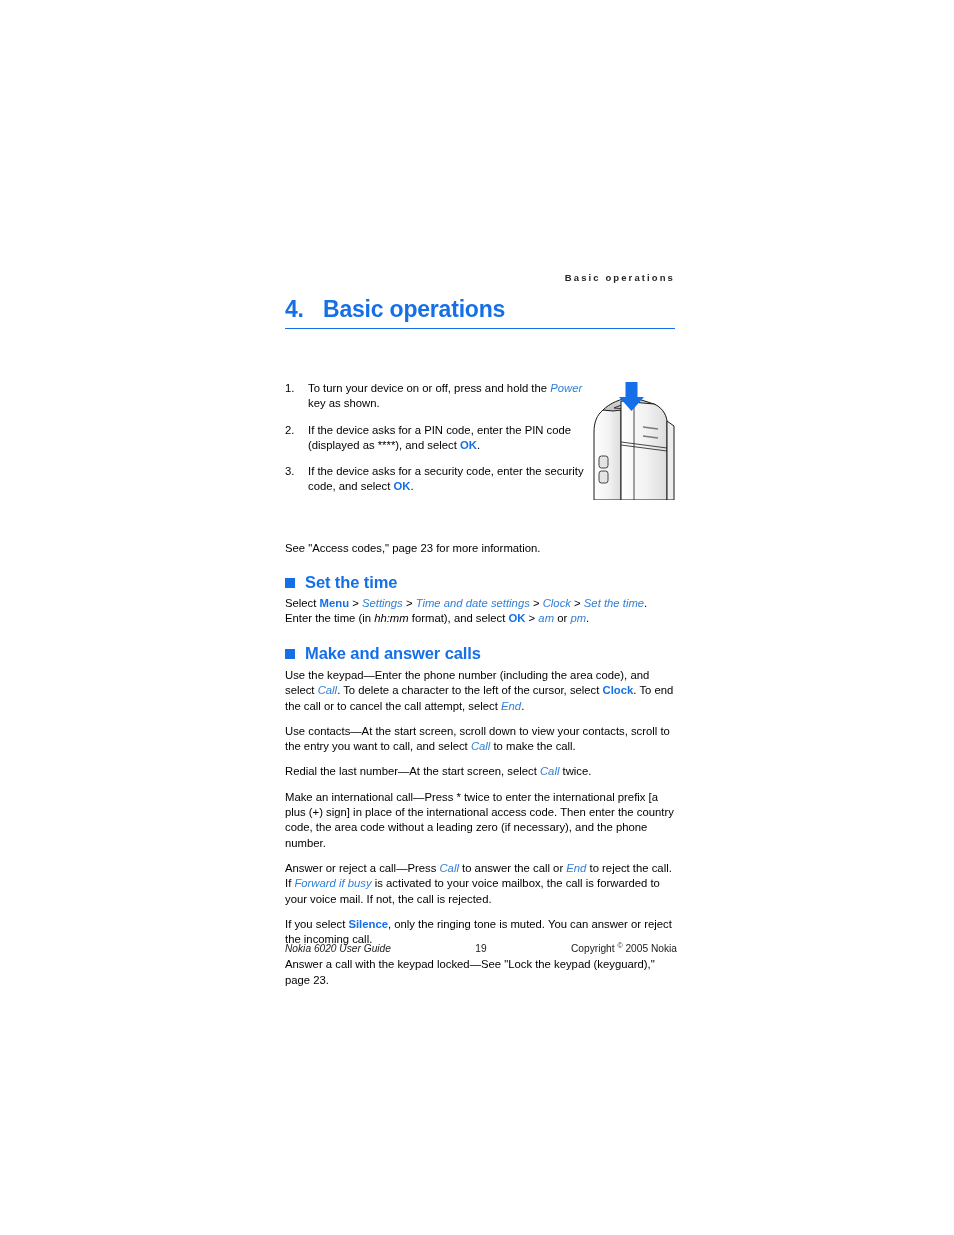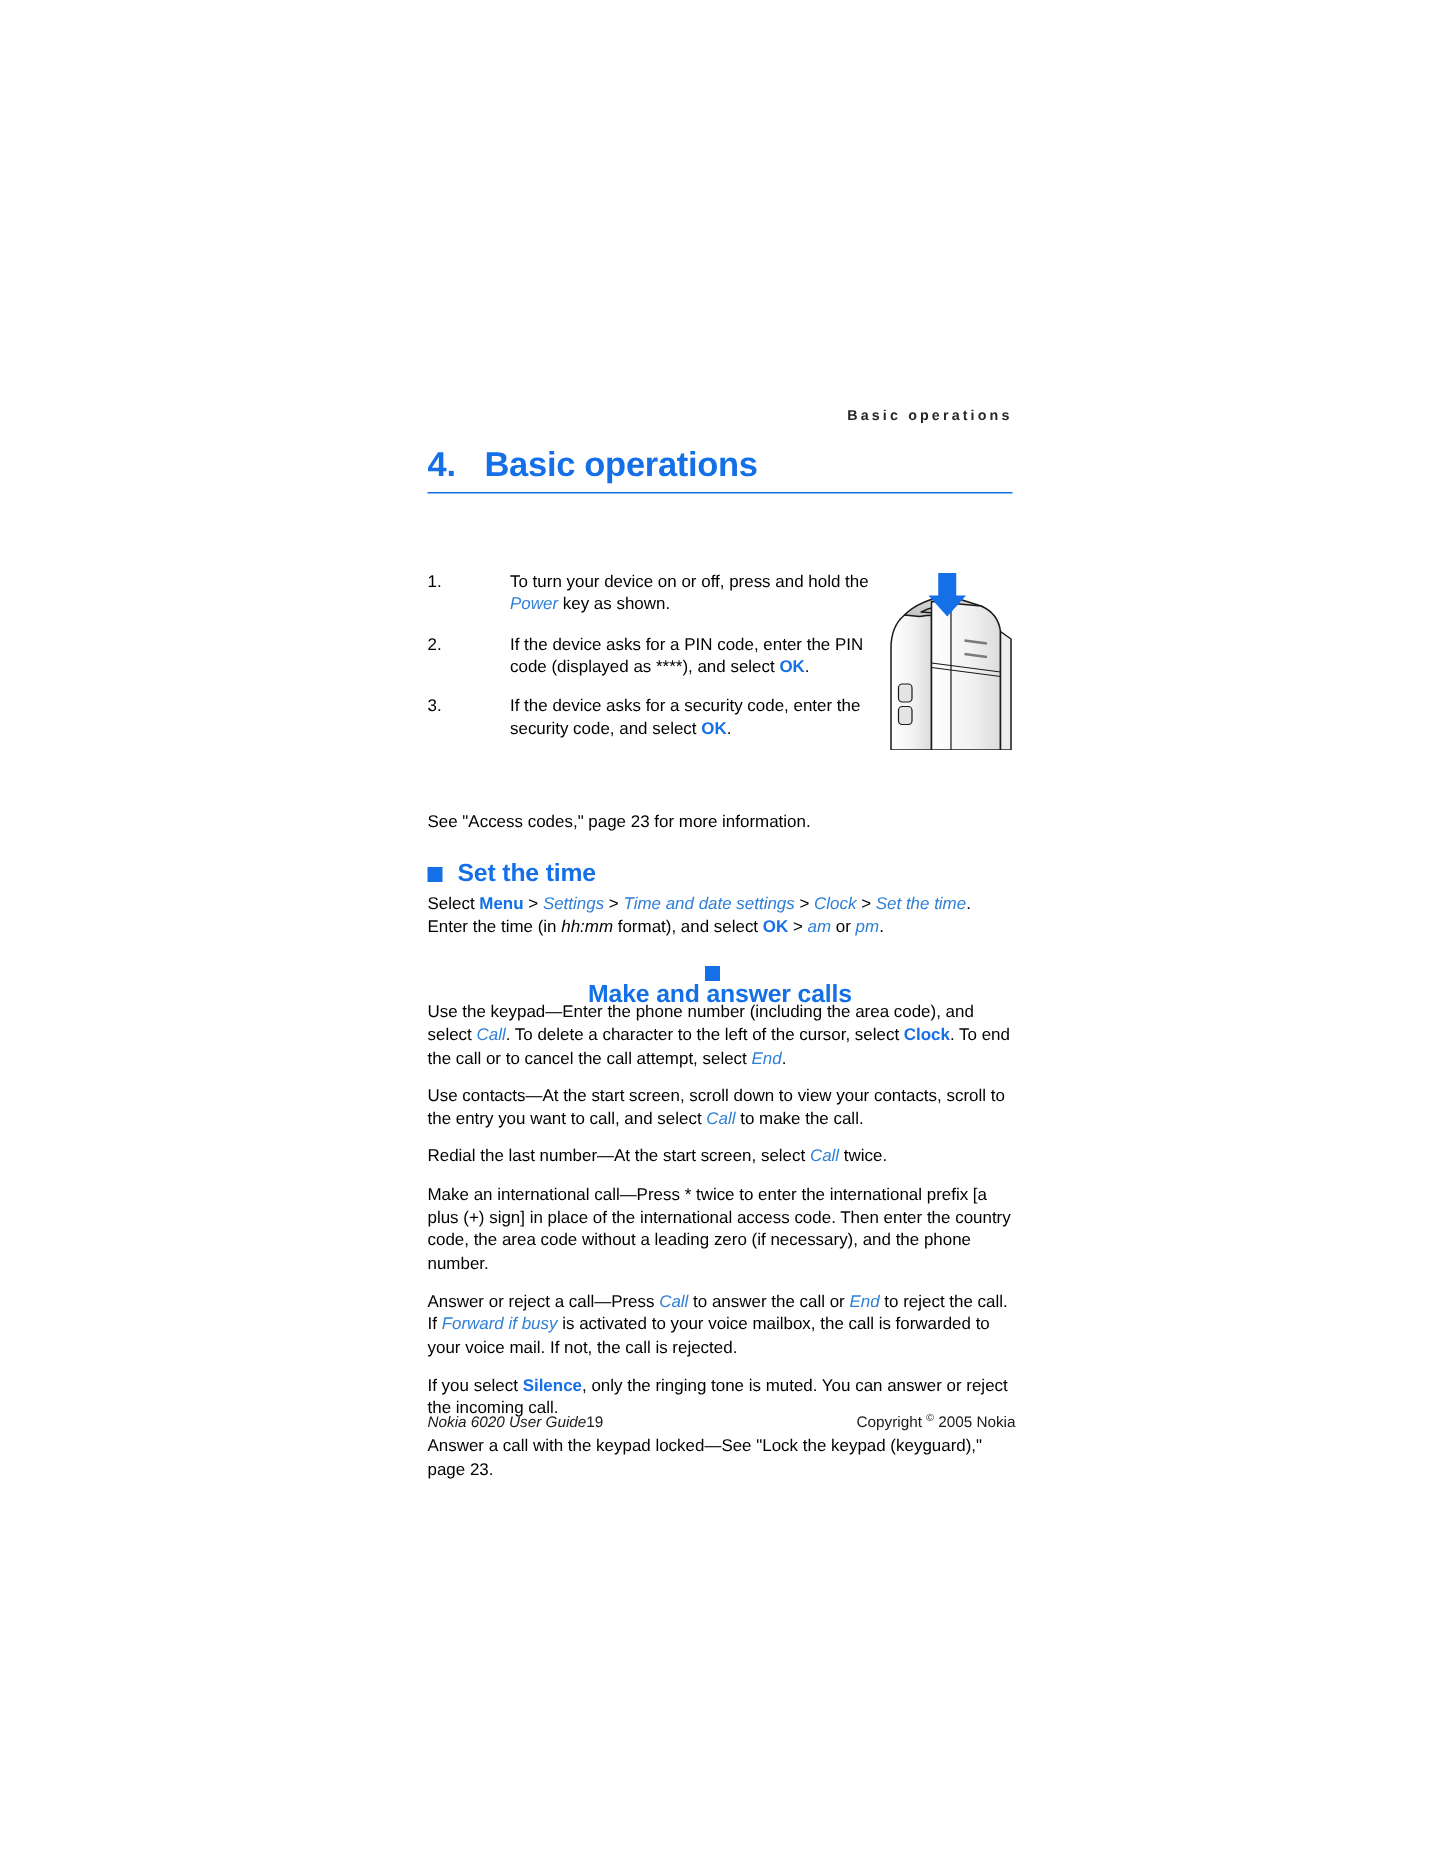--- a/index.html
+++ b/index.html
@@ -100,51 +100,50 @@
     margin-bottom: 0px;
   }
   .num-mark {
     flex: 0 0 23px;
     width: 23px;
     font-size: 11.3px;
     line-height: 15.3px;
   }
   .num-body {
     flex: 1 1 auto;
-    margin-left: 32px;
   }
   .indent-para {
     margin-top: 10px;
   }
 
   p { margin: 0; }
   .para { margin-bottom: 10px; }
 
   
   #sec-switch        { position: absolute; left: 285px; top: 354px; width: 390px; }
   #switch-steps      { position: absolute; left: 285px; top: 381px; width: 300px; }
   #switch-note       { position: absolute; left: 285px; top: 541px; width: 390px; }
   #sec-settime       { position: absolute; left: 285px; top: 573px; width: 390px; }
   #settime-body      { position: absolute; left: 285px; top: 596px; width: 392px; }
-  #sec-calls         { position: absolute; left: 285px; top: 644px; width: 390px; flex-direction: column; }
+  #sec-calls         { position: absolute; left: 285px; top: 644px; width: 390px; }
   #calls-body        { position: absolute; left: 285px; top: 668px; width: 392px; }
 
   
   .footer {
     position: absolute;
     left: 285px;
     top: 942px;
     width: 392px;
     font-size: 10.2px;
     color: #1a1a1a;
     display: flex;
     align-items: baseline;
   }
   .footer-left   { flex: 0 0 auto; font-style: italic; }
-  .footer-center { flex: 1 1 auto; text-align: left; }
+  .footer-center { flex: 1 1 auto; text-align: center; }
   .footer-right  { flex: 0 0 auto; }
   .footer-right sup { font-size: 7px; }
 
   
   .illus {
     position: absolute;
     left: 588px;
     top: 382px;
     width: 92px;
     height: 118px;

